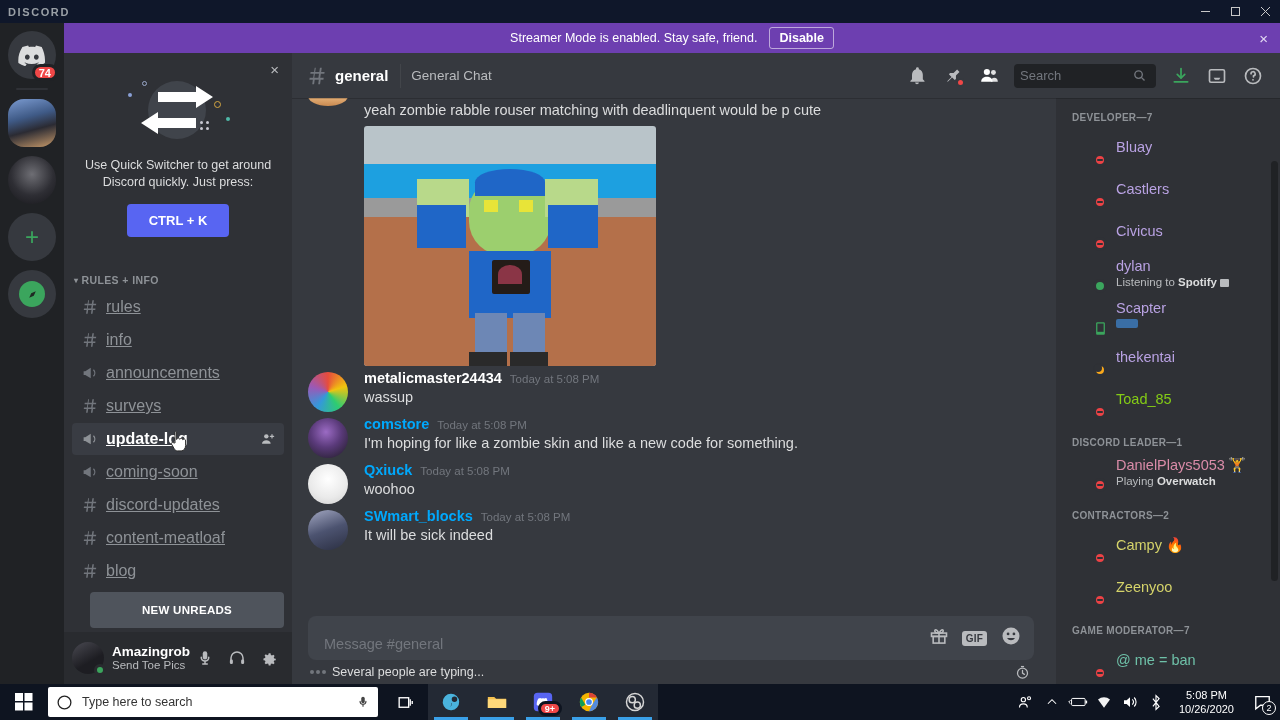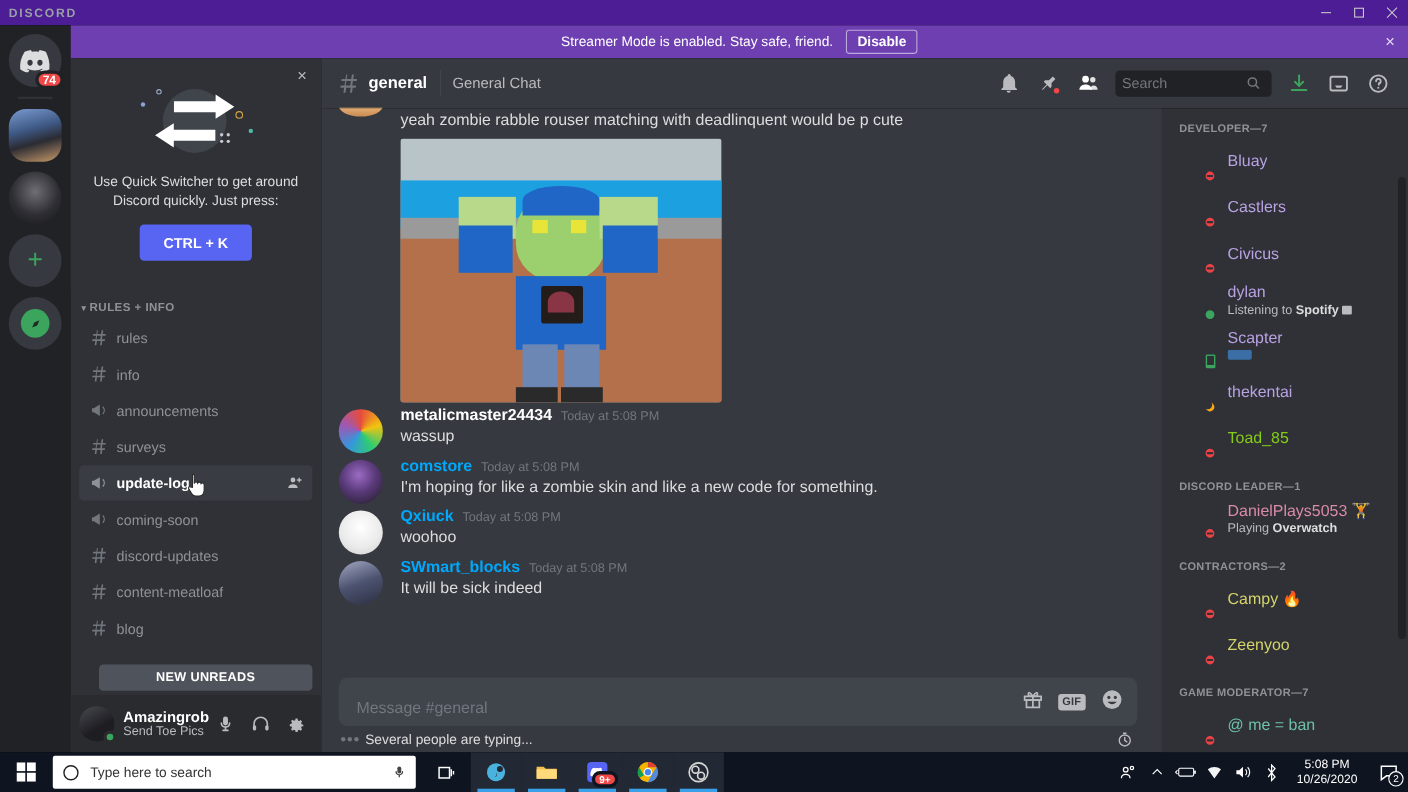--- a/index.html
+++ b/index.html
@@ -8,21 +8,21 @@
     overflow: hidden;
     background: #000;
     font-family: "Liberation Sans", sans-serif;
     -webkit-font-smoothing: antialiased;
   }
   #app { position: relative; width: 1280px; height: 720px; }
 
   
   .titlebar {
     position: absolute; top: 0; left: 0; width: 1280px; height: 23px;
-    background: #4c1d95; display: flex; align-items: center;
+    background: #0f172a; display: flex; align-items: center;
   }
   .titlebar-logo {
     margin-left: 8px; font-size: 11px; font-weight: bold; letter-spacing: 1.6px;
     color: #9aa0a6;
   }
   .win-ctrls { margin-left: auto; display: flex; height: 23px; }
   .win-btn {
     width: 30px; height: 23px; display: flex; align-items: center; justify-content: center;
     color: #c8c8c8; font-size: 12px; line-height: 1;
   }
@@ -124,26 +124,26 @@
     cursor: pointer; text-transform: uppercase;
   }
   .cat-caret { font-size: 8px; margin-right: 3px; }
   .chan {
     display: flex; align-items: center; height: 32px; margin: 1px 8px 0 8px;
     padding: 0 8px; border-radius: 4px; color: #8e9297; cursor: pointer; position: relative;
   }
   .chan.active { background: #393c43; color: #fff; }
   .chan-ico { width: 20px; flex: 0 0 20px; display: flex; align-items: center; justify-content: center; margin-right: 6px; color: #72767d; }
   .chan.active .chan-ico { color: #8e9297; }
-  .chan-name { font-size: 13px; white-space: nowrap; overflow: hidden; }
+  .chan-name { font-size: 16px; white-space: nowrap; overflow: hidden; text-decoration: underline; }
   .chan.active .chan-name { font-weight: 600; }
   .chan-invite { margin-left: auto; color: #b9bbbe; display: flex; }
 
   .new-unreads {
-    position: absolute; left: 26px; right: 8px; bottom: 4px; height: 24px;
+    position: absolute; left: 26px; right: 8px; bottom: 4px; height: 36px;
     background: #4f545c; border-radius: 4px; color: #fff;
     font-size: 11.5px; font-weight: bold; letter-spacing: .3px;
     display: flex; align-items: center; justify-content: center; cursor: pointer; z-index: 4;
   }
   .chan-scrollbar {
     position: absolute; right: 1px; top: 10px; width: 3px; height: 180px;
     background: #202225; border-radius: 2px; z-index: 5;
   }
 
   

